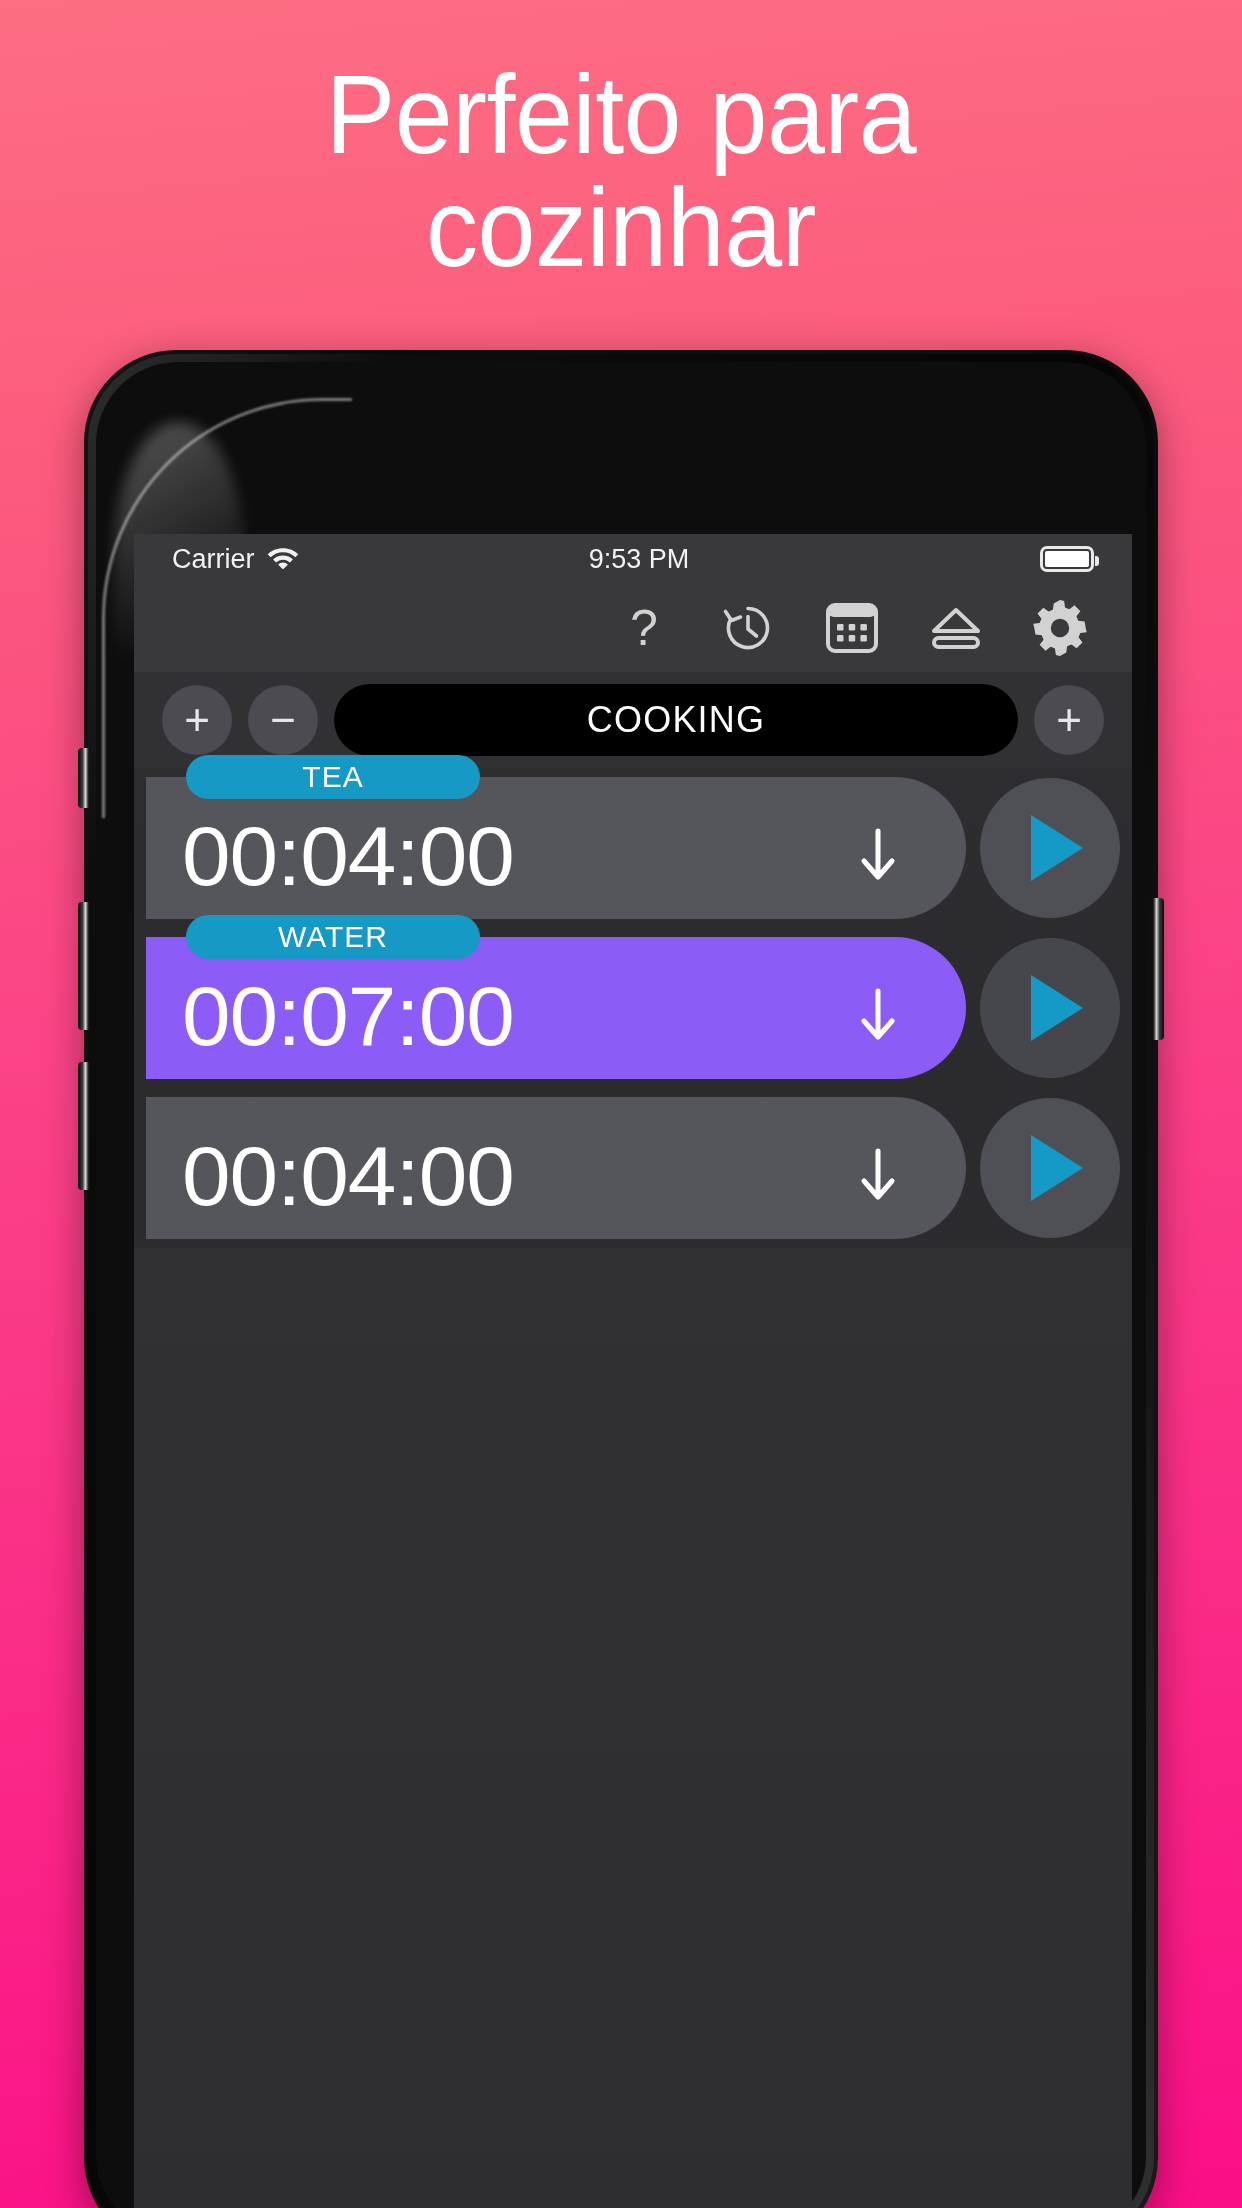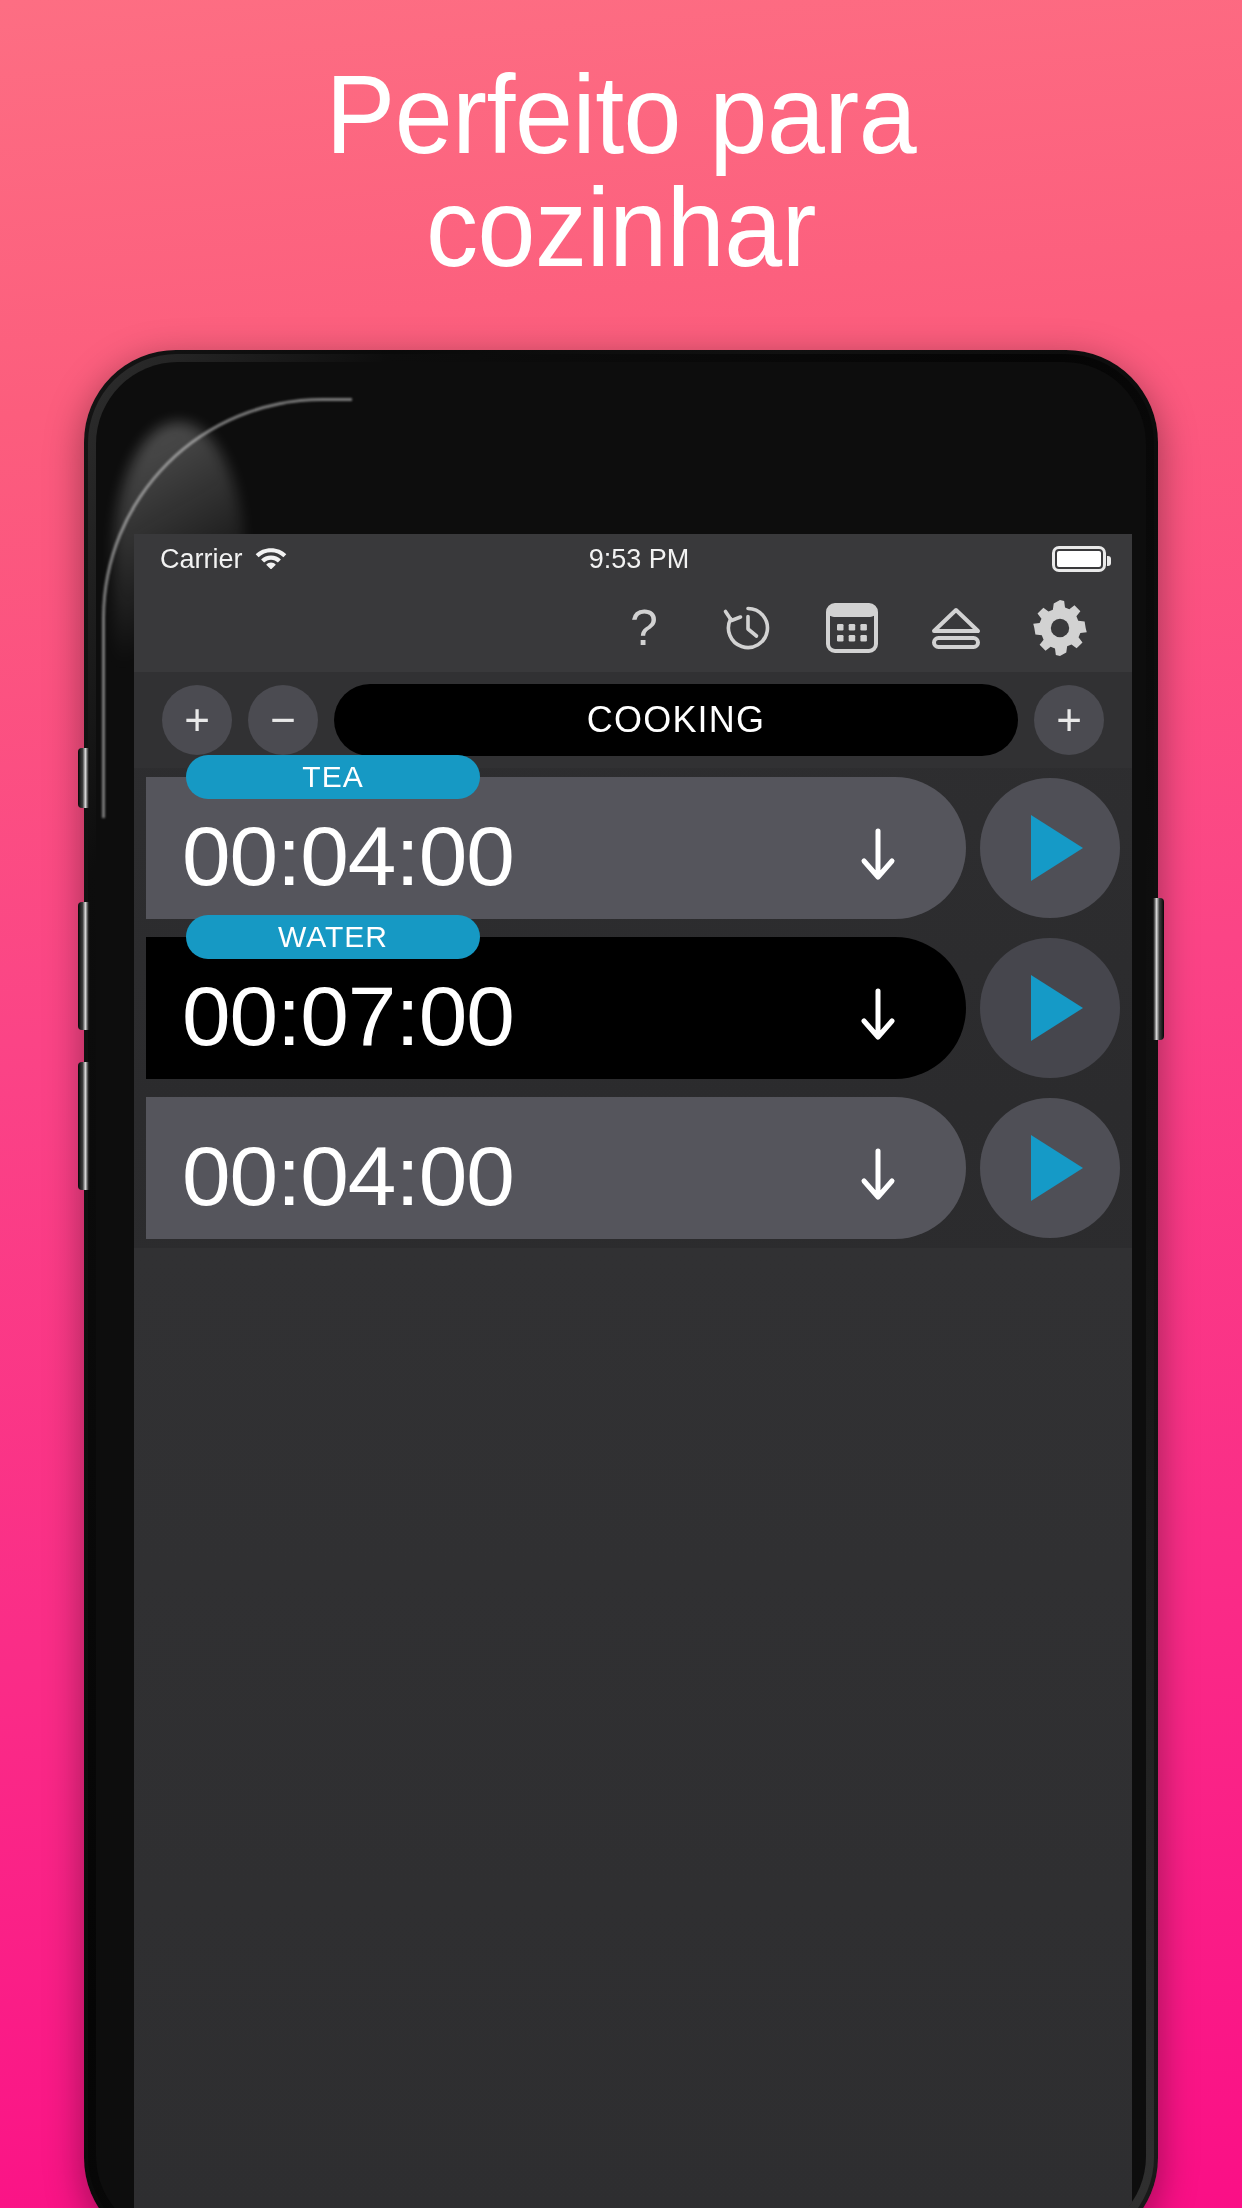--- a/index.html
+++ b/index.html
@@ -98,21 +98,21 @@
   .screen-bg{
     position:absolute; inset:0;
     background:linear-gradient(180deg,#2f2f31 0%,#2b2b2d 34%,#313133 100%);
   }
 
   
   .statusbar{
     position:relative;
     height:50px;
     display:flex; align-items:center;
-    padding:0 26px;
+    padding:0 38px;
     color:#f2f2f2;
     font-size:27px;
     background:#39393b;
   }
   .sb-left{ display:flex;align-items:center;gap:11px; }
   .sb-center{ position:absolute; left:12px; right:0; text-align:center; font-size:27px; pointer-events:none;}
   .sb-right{ margin-left:auto; display:flex; align-items:center; }
   .wifi{ display:block; }
   .battery{
     width:54px;height:26px;border:3px solid #e9e9e9;border-radius:7px;
@@ -167,21 +167,21 @@
   }
   .timer-body{
     position:relative;
     flex:1 1 auto;
     height:142px;
     margin-left:12px;
     background:#55555c;
     border-radius:0 72px 72px 0;
     display:flex; align-items:center;
   }
-  .timer-row.odd .timer-body{ background:#000000; }
+  .timer-row.odd .timer-body{ background:#8b5cf6; }
   .name-pill{
     position:absolute; left:40px; top:-22px;
     min-width:294px;
     height:44px; border-radius:22px;
     background:#1699c4;
     display:flex;align-items:center;justify-content:center;
     color:#ffffff; font-size:30px; letter-spacing:1px;
     font-family:"Liberation Sans Narrow","Liberation Sans",sans-serif;
     padding:0 22px;
   }

